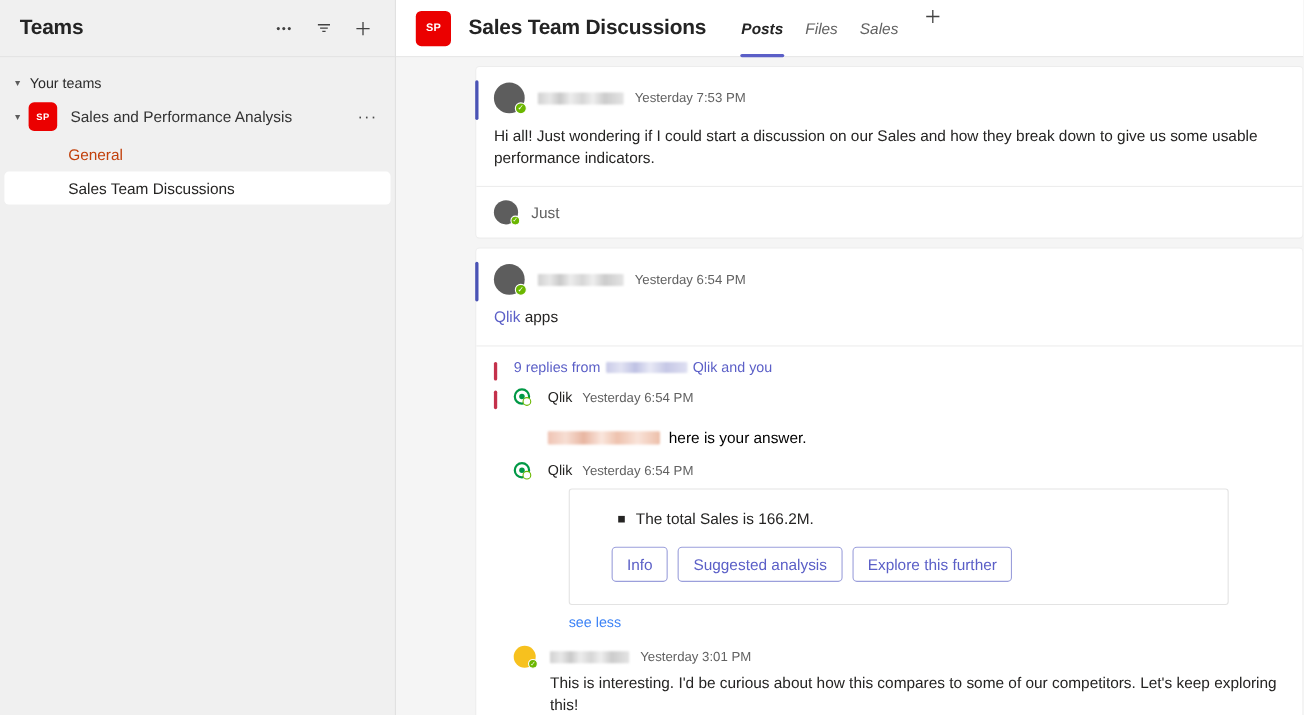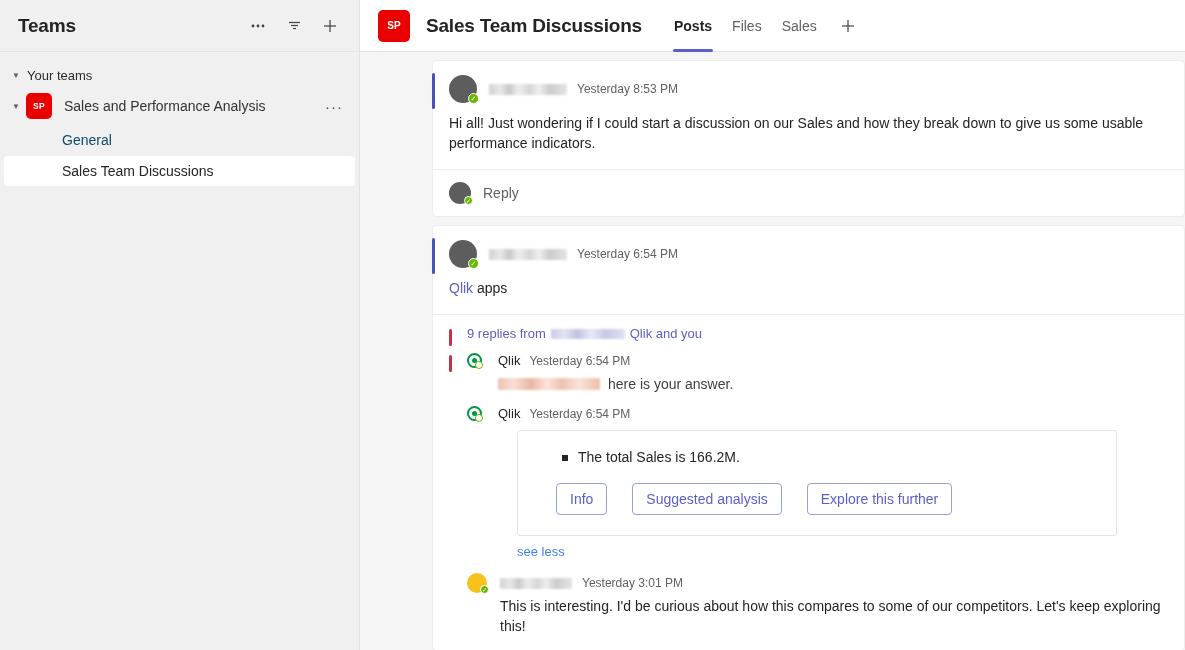--- a/index.html
+++ b/index.html
@@ -68,21 +68,21 @@
   }
   .team-name {
     margin-left: 12px; font-size: 14px; color: #333; flex: 1;
     white-space: nowrap; overflow: hidden; text-overflow: ellipsis;
   }
   .team-more { font-size: 15px; color: #4a4a4a; letter-spacing: 1px; padding: 0 4px; cursor: pointer; }
 
   .channel-row {
     height: 30px; display: flex; align-items: center;
     margin: 1px 4px; padding-left: 58px;
-    border-radius: 4px; font-size: 14px; color: #0c4a6e;
+    border-radius: 4px; font-size: 14px; color: #c2410c;
     cursor: pointer;
   }
   .channel-row.selected {
     background: #ffffff;
     color: #252423;
   }
 
   
   .main {
     flex: 1 1 auto; height: 650px;
@@ -99,21 +99,21 @@
   .header-avatar {
     width: 32px; height: 32px; flex: 0 0 32px;
     border-radius: 5px; background: #eb0000;
     color: #fff; font-size: 10px; font-weight: bold;
     display: flex; align-items: center; justify-content: center;
   }
   .header-title {
     margin-left: 16px; font-size: 19px; font-weight: bold;
     color: #242424; letter-spacing: -0.2px;
   }
-  .tabs { display: flex; align-items: center; height: 52px; margin-left: 22px; }
+  .tabs { display: flex; align-items: flex-start; height: 52px; margin-left: 22px; font-style: italic; }
   .tab {
     position: relative; height: 52px;
     display: flex; align-items: center; padding: 0 10px;
     font-size: 14px; color: #616161; cursor: pointer;
   }
   .tab.active { color: #242424; font-weight: bold; }
   .tab.active::after {
     content: ""; position: absolute;
     left: 9px; right: 9px; bottom: 0; height: 2.5px;
     background: #5b5fc7; border-radius: 2px;
@@ -219,42 +219,42 @@
     width: 5px; height: 5px; border-radius: 50%; background: #009845;
   }
   .bot-dot {
     position: absolute; right: -3px; bottom: -3px;
     width: 8px; height: 8px; border-radius: 50%;
     background: #fff; border: 1.5px solid #6bb700;
   }
   .bot-name { margin-left: 16px; font-size: 13px; color: #252423; }
   .bot-time { margin-left: 9px; font-size: 12px; color: #616161; }
   .thread-text {
-    margin-left: 31px; margin-top: 6px;
-    font-size: 14px; line-height: 20px; color: #404040;
+    margin-left: 31px; margin-top: 20px;
+    font-size: 14px; line-height: 20px; color: #000000;
     display: flex; align-items: center;
   }
   .thread-text .blur-name { height: 12px; margin-left: 0; margin-right: 8px; }
 
   .card {
     margin-left: 50px; margin-top: 9px;
     background: #ffffff; border: 1px solid #e3e3e3;
     border-radius: 3px;
     width: 600px;
     padding: 18px 20px 20px 20px;
   }
   .card-bullet {
     display: flex; align-items: flex-start;
     font-size: 14px; color: #252423; padding-left: 24px;
   }
   .bullet-sq {
     width: 6px; height: 6px; background: #252423;
     margin-top: 6px; margin-right: 10px; flex: 0 0 6px;
   }
-  .card-actions { display: flex; gap: 25px; margin-top: 18px; padding-left: 18px; }
+  .card-actions { display: flex; gap: 9px; margin-top: 18px; padding-left: 18px; }
   .card-btn {
     border: 1px solid #9b9fdb; border-radius: 4px;
     background: #fff; color: #5b5fc7;
     font-size: 14px; font-family: "Liberation Sans", sans-serif;
     padding: 7px 13px; cursor: pointer; white-space: nowrap;
   }
   .see-less {
     margin-left: 50px; margin-top: 8px;
     font-size: 13px; color: #3b82f6; cursor: pointer;
   }
@@ -351,29 +351,29 @@
 
     <div class="conversation">
 
       <div class="msg-card">
         <div class="accent"></div>
         <div class="msg-head">
           <div class="avatar">
             <span class="presence">✓</span>
           </div>
           <div class="blur-name" style="width:78px"></div>
-          <div class="timestamp">Yesterday 8:53 PM</div>
+          <div class="timestamp">Yesterday 7:53 PM</div>
         </div>
         <div class="msg-body">Hi all! Just wondering if I could start a discussion on our Sales and how they break down to give us some usable performance indicators.</div>
         <div class="msg-sep"></div>
         <div class="reply-row">
           <div class="reply-avatar">
             <span class="presence">✓</span>
           </div>
-          <div class="reply-label">Reply</div>
+          <div class="reply-label">Just</div>
         </div>
       </div>
 
       <div class="msg-card">
         <div class="accent"></div>
         <div class="msg-head">
           <div class="avatar">
             <span class="presence">✓</span>
           </div>
           <div class="blur-name" style="width:78px"></div>

